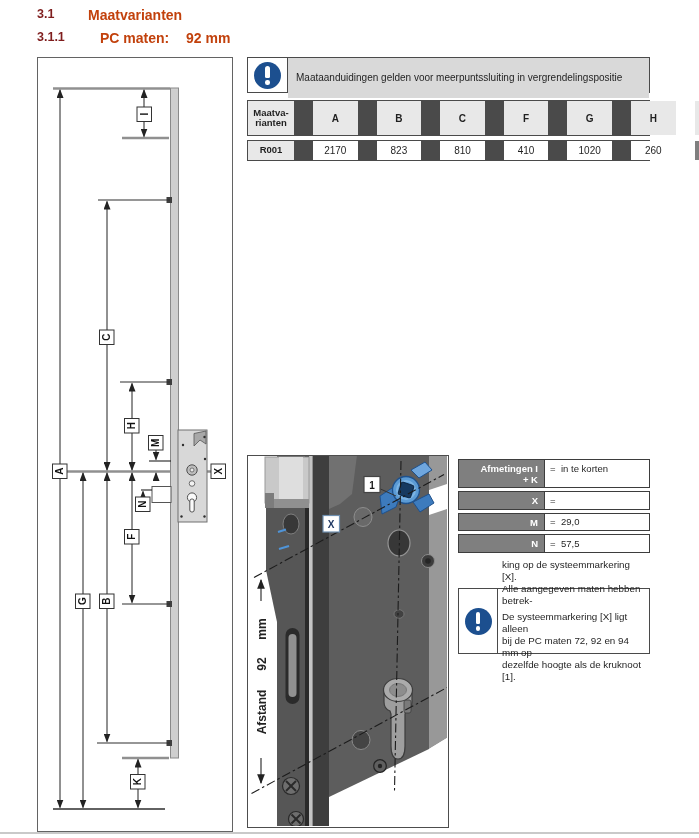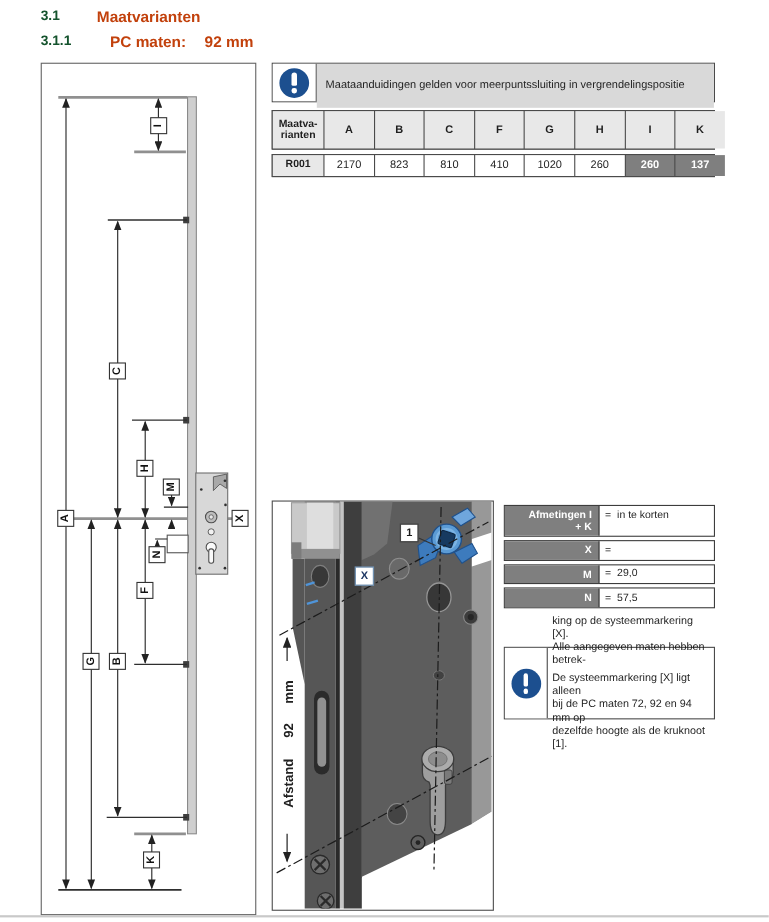--- a/index.html
+++ b/index.html
@@ -1,39 +1,39 @@
 <!DOCTYPE html>
 <html><head>
 <meta charset="utf-8">
 <style>
   html,body{margin:0;padding:0;background:#fff;}
   #page{position:relative;width:699px;height:838px;background:#fff;
         font-family:"Liberation Sans", sans-serif;color:#1f1f1f;overflow:hidden;}
   .abs{position:absolute;}
 
   
-  .h-num{font-weight:bold;font-size:12.5px;color:#14532d;}
+  .h-num{font-weight:bold;font-size:12.5px;color:#7f1d1d;}
   .h-title{font-weight:bold;font-size:14px;color:#c2410c;}
 
   
   .infobox{display:flex;align-items:stretch;border:1.5px solid #4a4a4a;background:#fff;box-sizing:border-box;}
   .infobox .icon-cell{width:39px;display:flex;align-items:center;justify-content:center;
                       border-right:1.5px solid #4a4a4a;background:#fff;flex:0 0 39px;}
   .infobox .text-cell{flex:1;display:flex;flex-direction:column;justify-content:center;
                       padding:20px 8px;font-size:10px;line-height:1.25;}
   .infobox.gray .text-cell{background:#d9d9d9;}
   .mandatory{width:27px;height:27px;border-radius:50%;background:#1c4f8f;position:relative;flex:0 0 27px;}
   .mandatory .bar{position:absolute;left:50%;top:4px;width:4.5px;height:12px;margin-left:-2.25px;
                   background:#fff;border-radius:2.5px 2.5px 1.5px 1.5px;}
   .mandatory .dot{position:absolute;left:50%;bottom:4px;width:4.5px;height:4.5px;margin-left:-2.25px;
                   background:#fff;border-radius:50%;}
   .p2{margin-top:4px;}
 
   
-  .mgrid{display:grid;grid-template-columns:46px repeat(8,44.6px);gap:1px;
+  .mgrid{display:grid;grid-template-columns:46px repeat(8,44.6px);gap:19px;
          background:#4a4a4a;border:1.5px solid #4a4a4a;box-sizing:border-box;}
   .mgrid .cell{background:#fff;display:flex;align-items:center;justify-content:center;
                font-size:10px;}
   .mgrid .hd{background:#e8e8e8;font-weight:bold;}
   .mgrid .lbl{background:#e8e8e8;font-weight:bold;flex-direction:column;line-height:1.1;font-size:9.5px;}
   .mgrid .hl{background:#7f7f7f;color:#fff;font-weight:bold;}
   .hrow .cell{height:34px;}
   .drow .cell{height:19px;}
 
   

